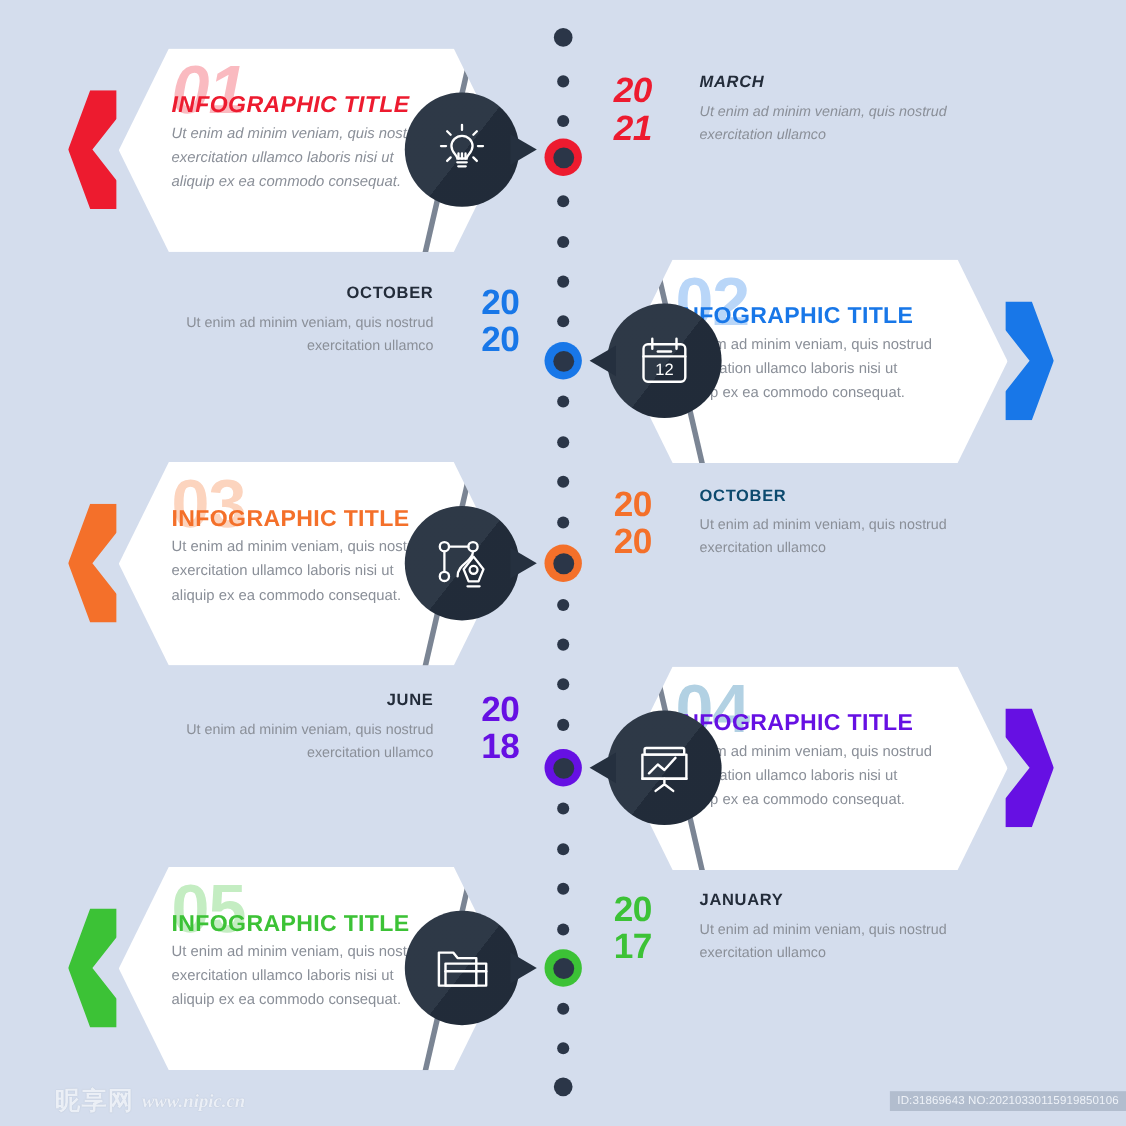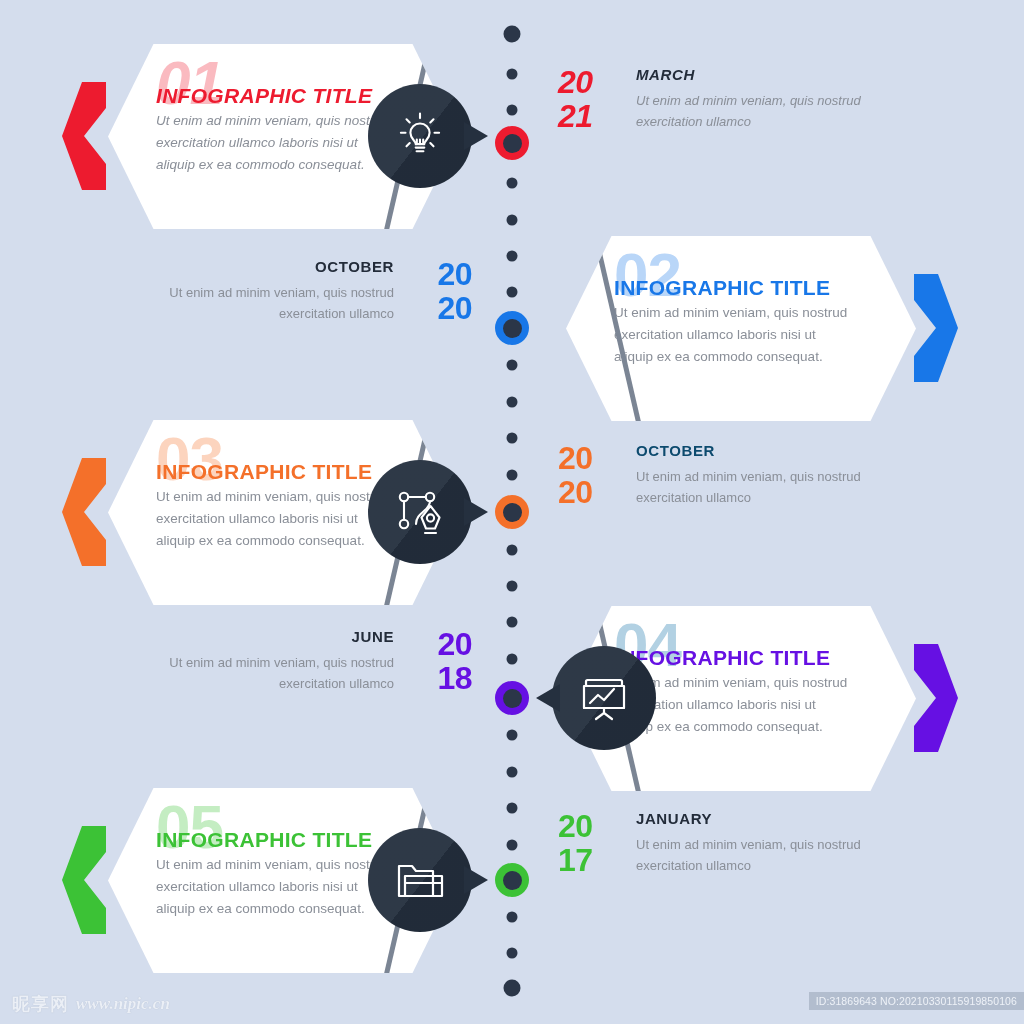--- a/index.html
+++ b/index.html
@@ -251,25 +251,26 @@
   .wm-logo {
     position: absolute;
     left: 12px;
     bottom: 8px;
     display: flex;
     align-items: center;
     opacity: 0.55;
   }
   .wm-cn {
     font-family: "DejaVu Sans", sans-serif;
-    font-size: 18px;
+    font-size: 23px;
     font-weight: bold;
     color: #ffffff;
     letter-spacing: 1px;
     text-shadow: 0 0 1px rgba(120,135,160,0.9);
+    margin-left: 38px;
   }
   .wm-url {
     margin-left: 7px;
     font-family: "Liberation Serif", serif;
     font-style: italic;
     font-size: 17px;
     font-weight: bold;
     color: #ffffff;
     text-shadow: 0 0 1px rgba(120,135,160,0.9);
   }
@@ -377,20 +378,35 @@
             <div class="card-title" style="color: rgb(24, 119, 232);">INFOGRAPHIC TITLE</div>
             <div class="card-text" style="color: rgb(138, 143, 152);">Ut enim ad minim veniam, quis nostrud exercitation ullamco laboris nisi ut aliquip ex ea commodo consequat.</div>
           </div>
           <div class="card-slash on-left" style="background: rgb(123, 133, 148);"></div>
         </div>
         <div class="chev right-chev">
           <svg viewBox="0 0 44 108" width="44" height="108">
     <path d="M0 0 L0 26 L22 54 L0 82 L0 108 L24 108 L44 54 L24 0 Z" fill="#1877e8"></path>
   </svg>
         </div>
+        <div class="icon-bubble at-right-card">
+          <div class="icon-circle" style="background: rgb(37, 48, 63);">
+            <div class="icon-sheen"></div>
+          </div>
+          <div class="icon-tail tail-left" style="border-right-color: rgb(37, 48, 63);"></div>
+          <div class="icon-glyph">
+    <svg viewBox="0 0 56 56" width="56" height="56" fill="none" stroke="#ffffff" stroke-width="2.2" stroke-linecap="round" stroke-linejoin="round">
+      <rect x="9" y="13" width="38" height="34" rx="4"></rect>
+      <path d="M9 24h38"></path>
+      <path d="M17 8v9M39 8v9"></path>
+      <path d="M22 19.5h12"></path>
+      <text x="28" y="40.5" text-anchor="middle" font-family="Liberation Sans, sans-serif" font-size="15" fill="#ffffff" stroke="none">12</text>
+    </svg>
+          </div>
+        </div>
         <div class="date-block side-left">
           <div class="year" style="color: rgb(24, 119, 232);">
             <div>20</div>
             <div>20</div>
           </div>
           <div class="date-text">
             <div class="month" style="color: rgb(35, 44, 58);">OCTOBER</div>
             <div class="date-desc" style="color: rgb(138, 143, 152);">Ut enim ad minim veniam, quis nostrud exercitation ullamco</div>
           </div>
         </div>

